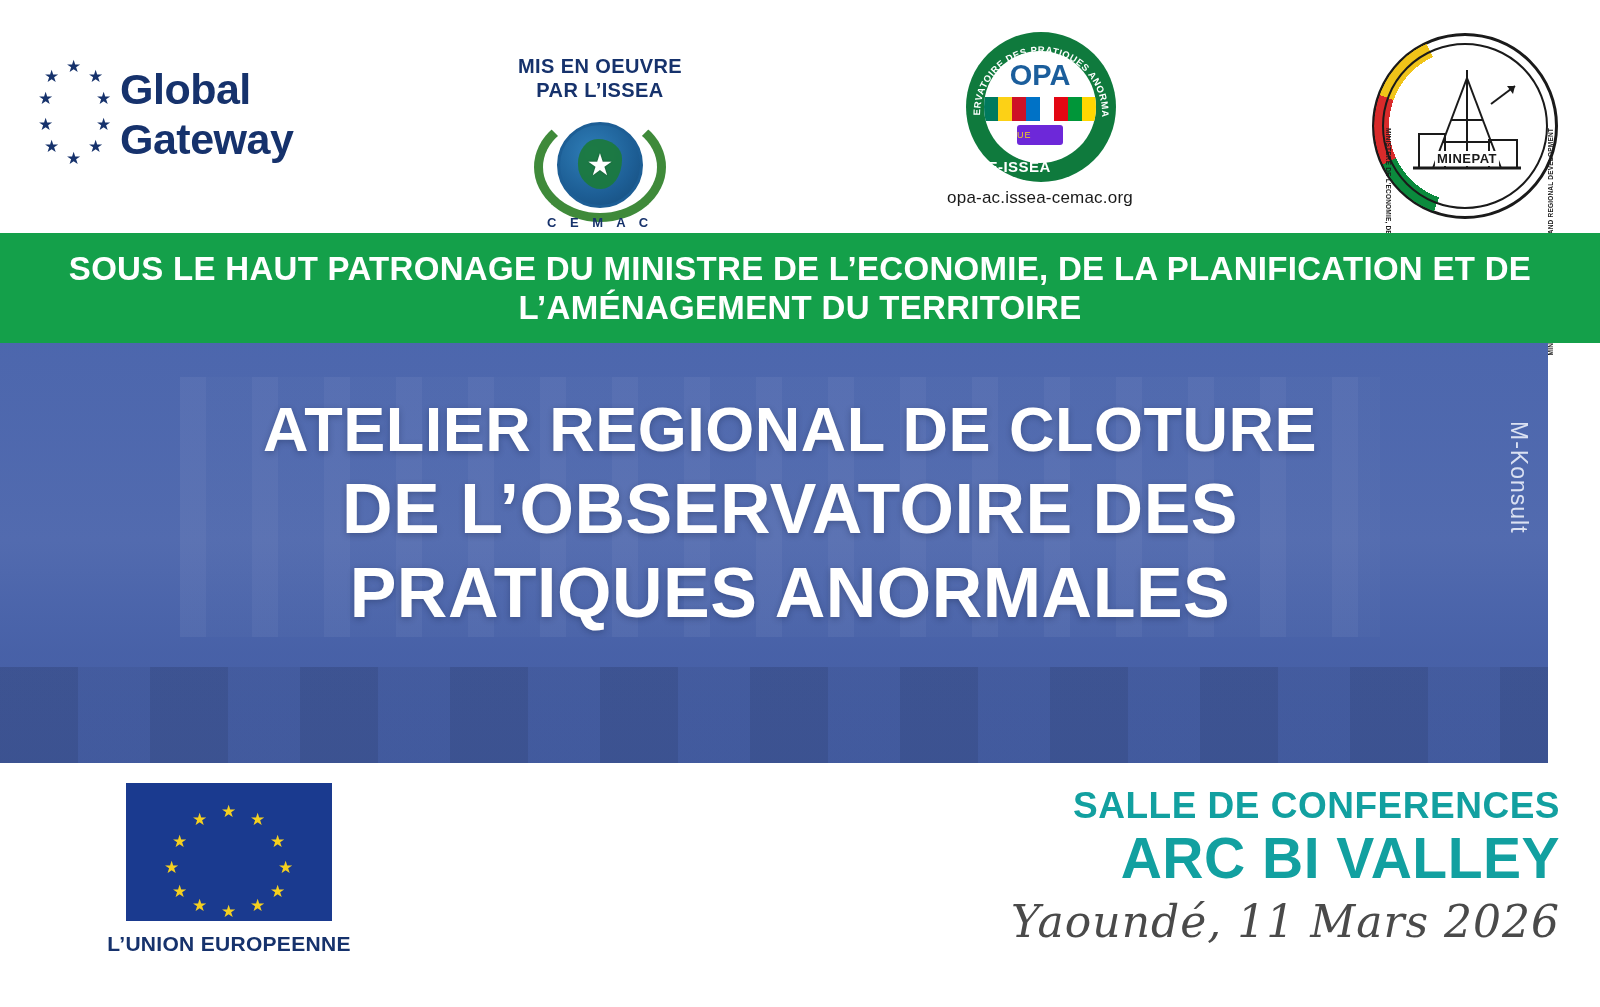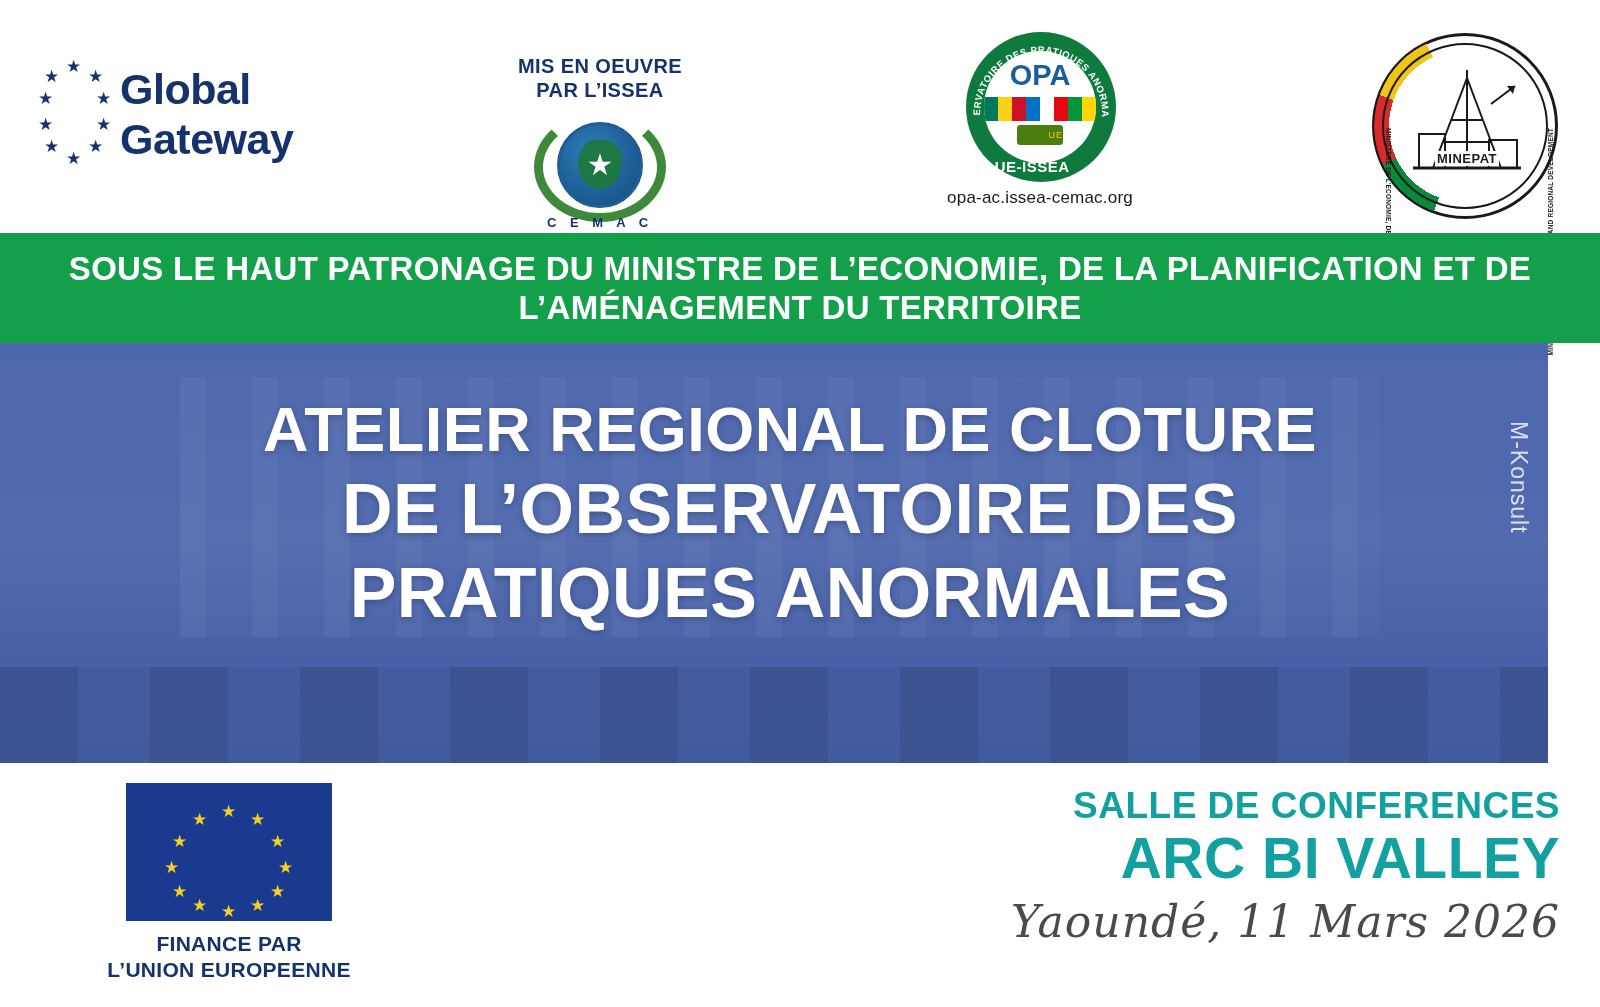--- a/index.html
+++ b/index.html
@@ -193,36 +193,36 @@
     text-align: center;
     color: #1b5e9c;
     font-weight: bold;
     font-size: 29px;
     line-height: 32px;
   }
   .opa-ue {
     position: absolute;
     left: 0; bottom: 7px;
     width: 112px;
-    text-align: right;
+    text-align: center;
     color: #ffffff;
     font-weight: bold;
     font-size: 15px;
     letter-spacing: .5px;
   }
   .opa-ue-badge {
     position: absolute;
     left: 50%; top: 74px;
     transform: translateX(-50%);
     width: 46px; height: 20px;
-    background: #4d7c0f;
+    background: #6d28d9;
     border-radius: 3px;
     color: #f5d020;
     font-size: 9px;
-    text-align: right;
+    text-align: left;
     line-height: 20px;
     letter-spacing: 1px;
   }
   .opa-arc-text {
     position: absolute;
     left: 0; top: 0;
     width: 165px; height: 150px;
     pointer-events: none;
   }
   .opa-url {
@@ -587,21 +587,20 @@
         <span style="left:144px; top:50px;">★</span>
         <span style="left:38px; top:76px;">★</span>
         <span style="left:152px; top:76px;">★</span>
         <span style="left:46px; top:100px;">★</span>
         <span style="left:144px; top:100px;">★</span>
         <span style="left:66px; top:114px;">★</span>
         <span style="left:124px; top:114px;">★</span>
         <span style="left:95px; top:120px;">★</span>
       </div>
       <div class="eu-caption">
-        <div>FINANCE PAR</div>
         <div>L’UNION EUROPEENNE</div>
       </div>
     </div>
 
     <div class="venue-block">
       <div class="venue-line1">SALLE DE CONFERENCES</div>
       <div class="venue-line2">ARC BI VALLEY</div>
       <div class="venue-date">Yaoundé, 11 Mars 2026</div>
     </div>
   </div>

